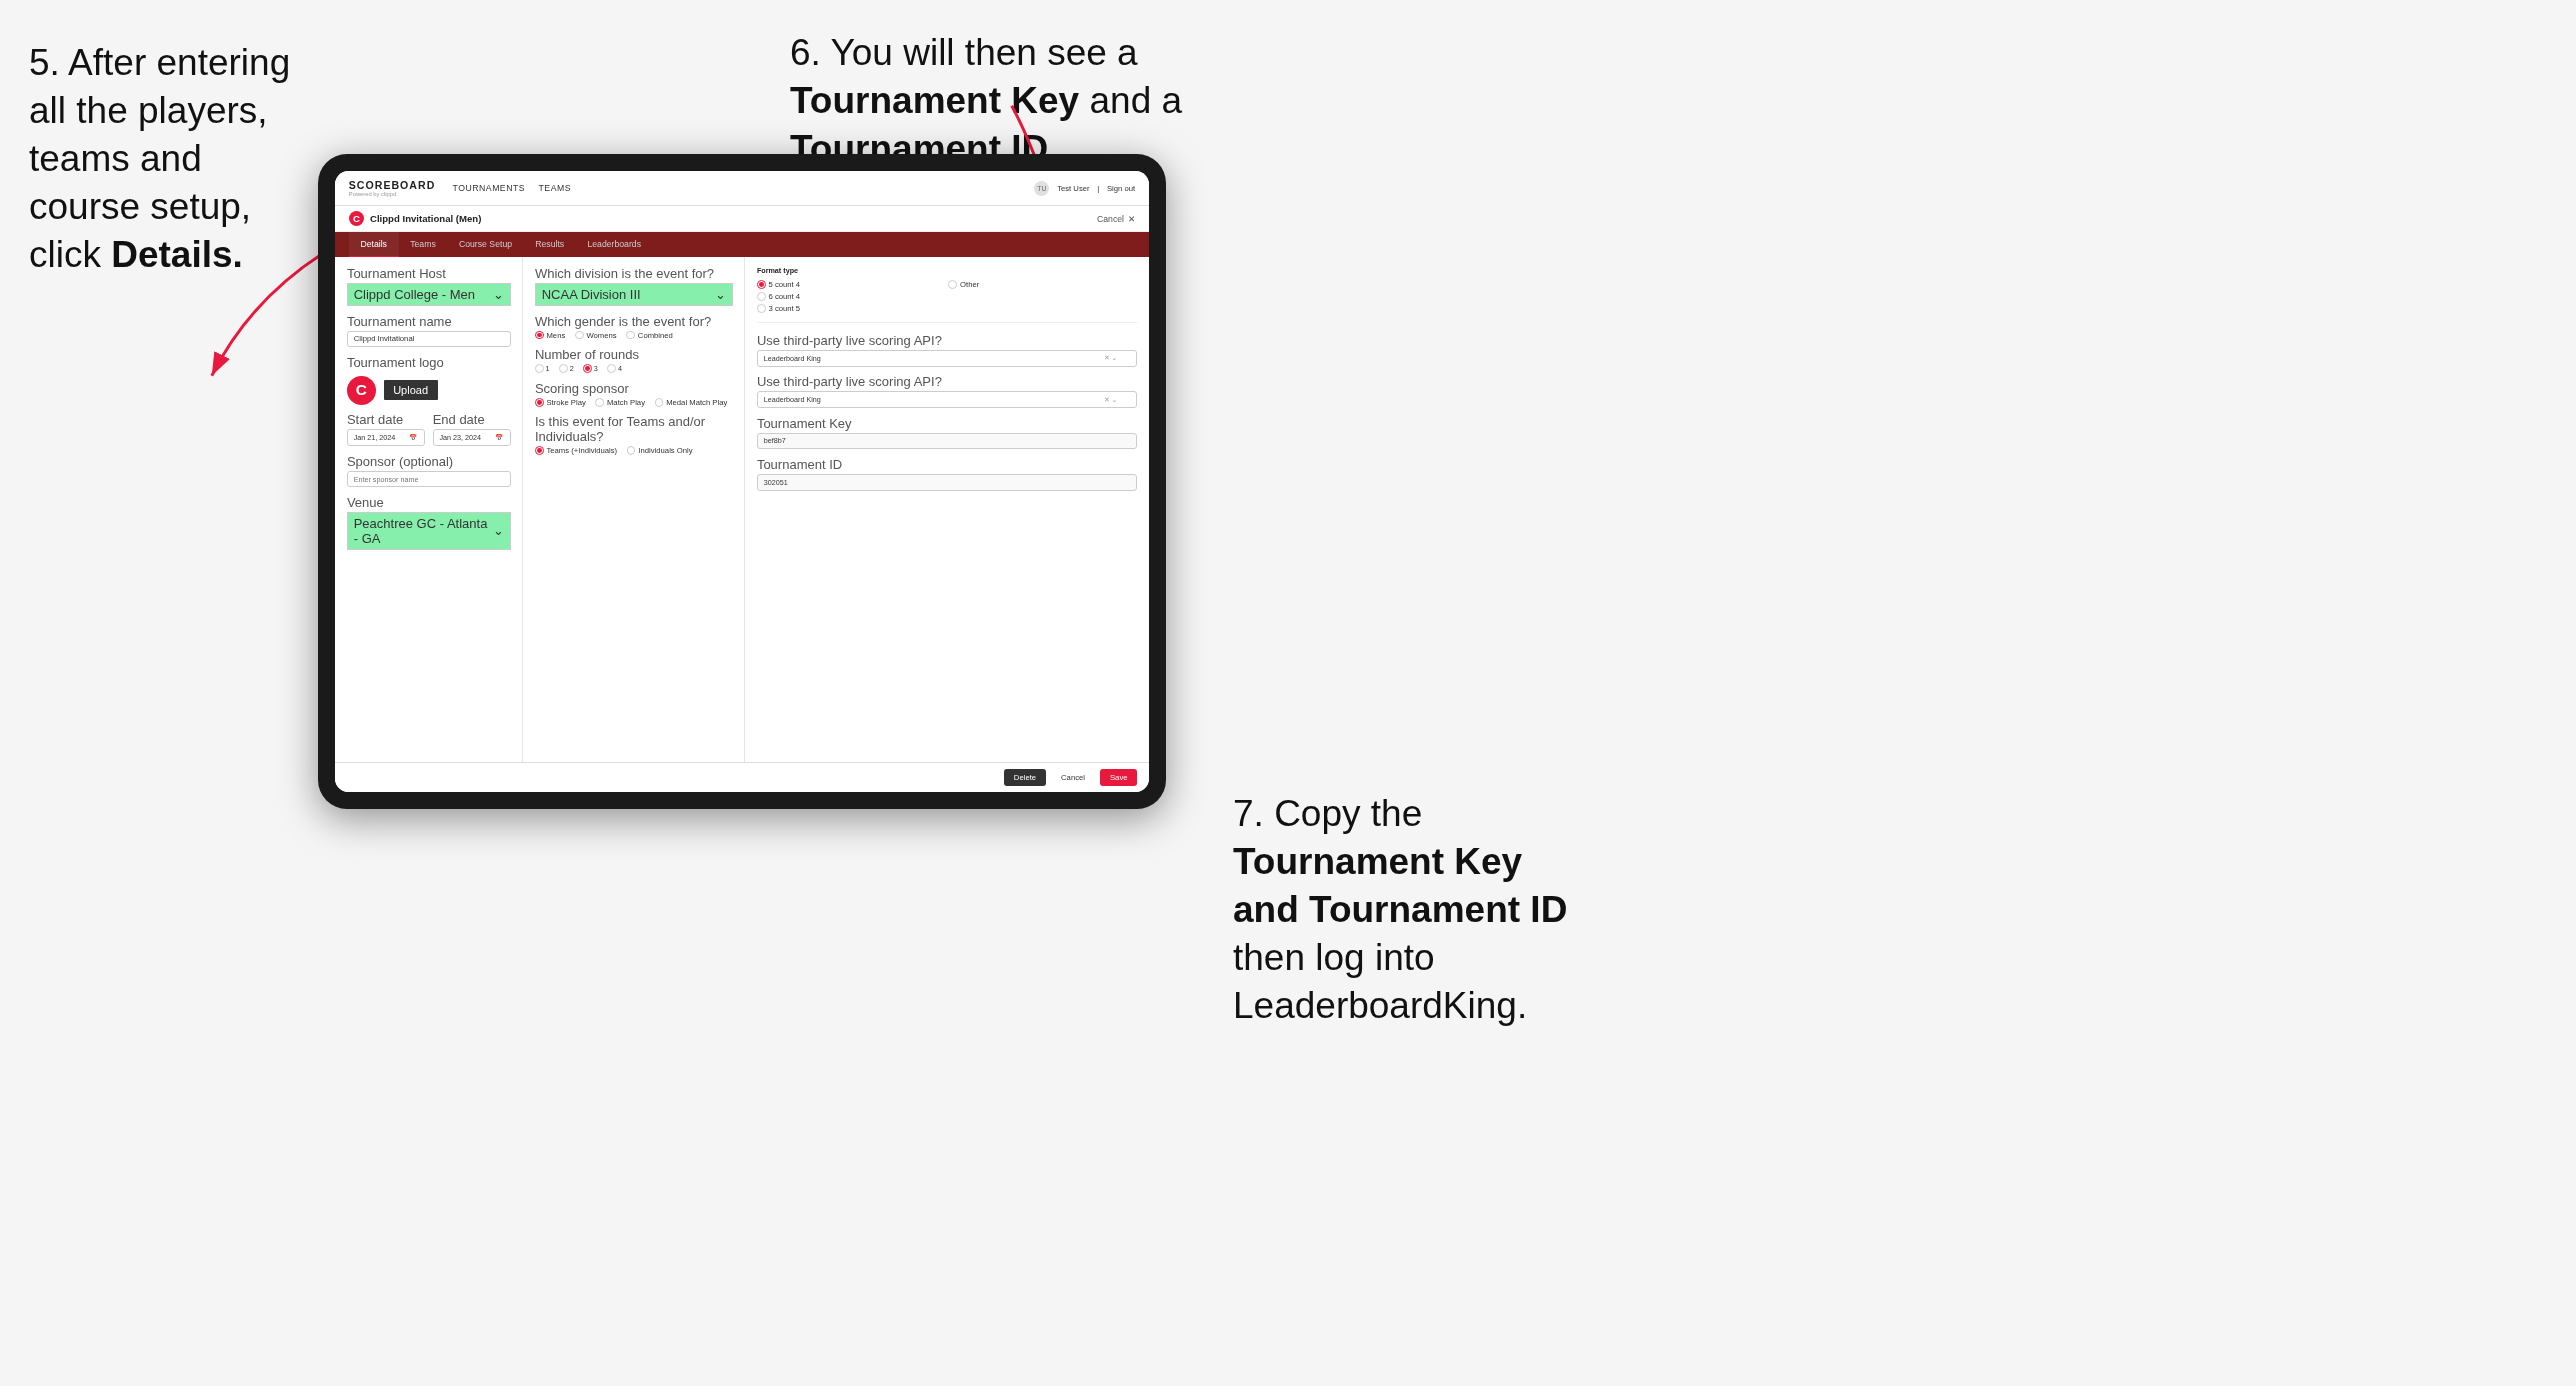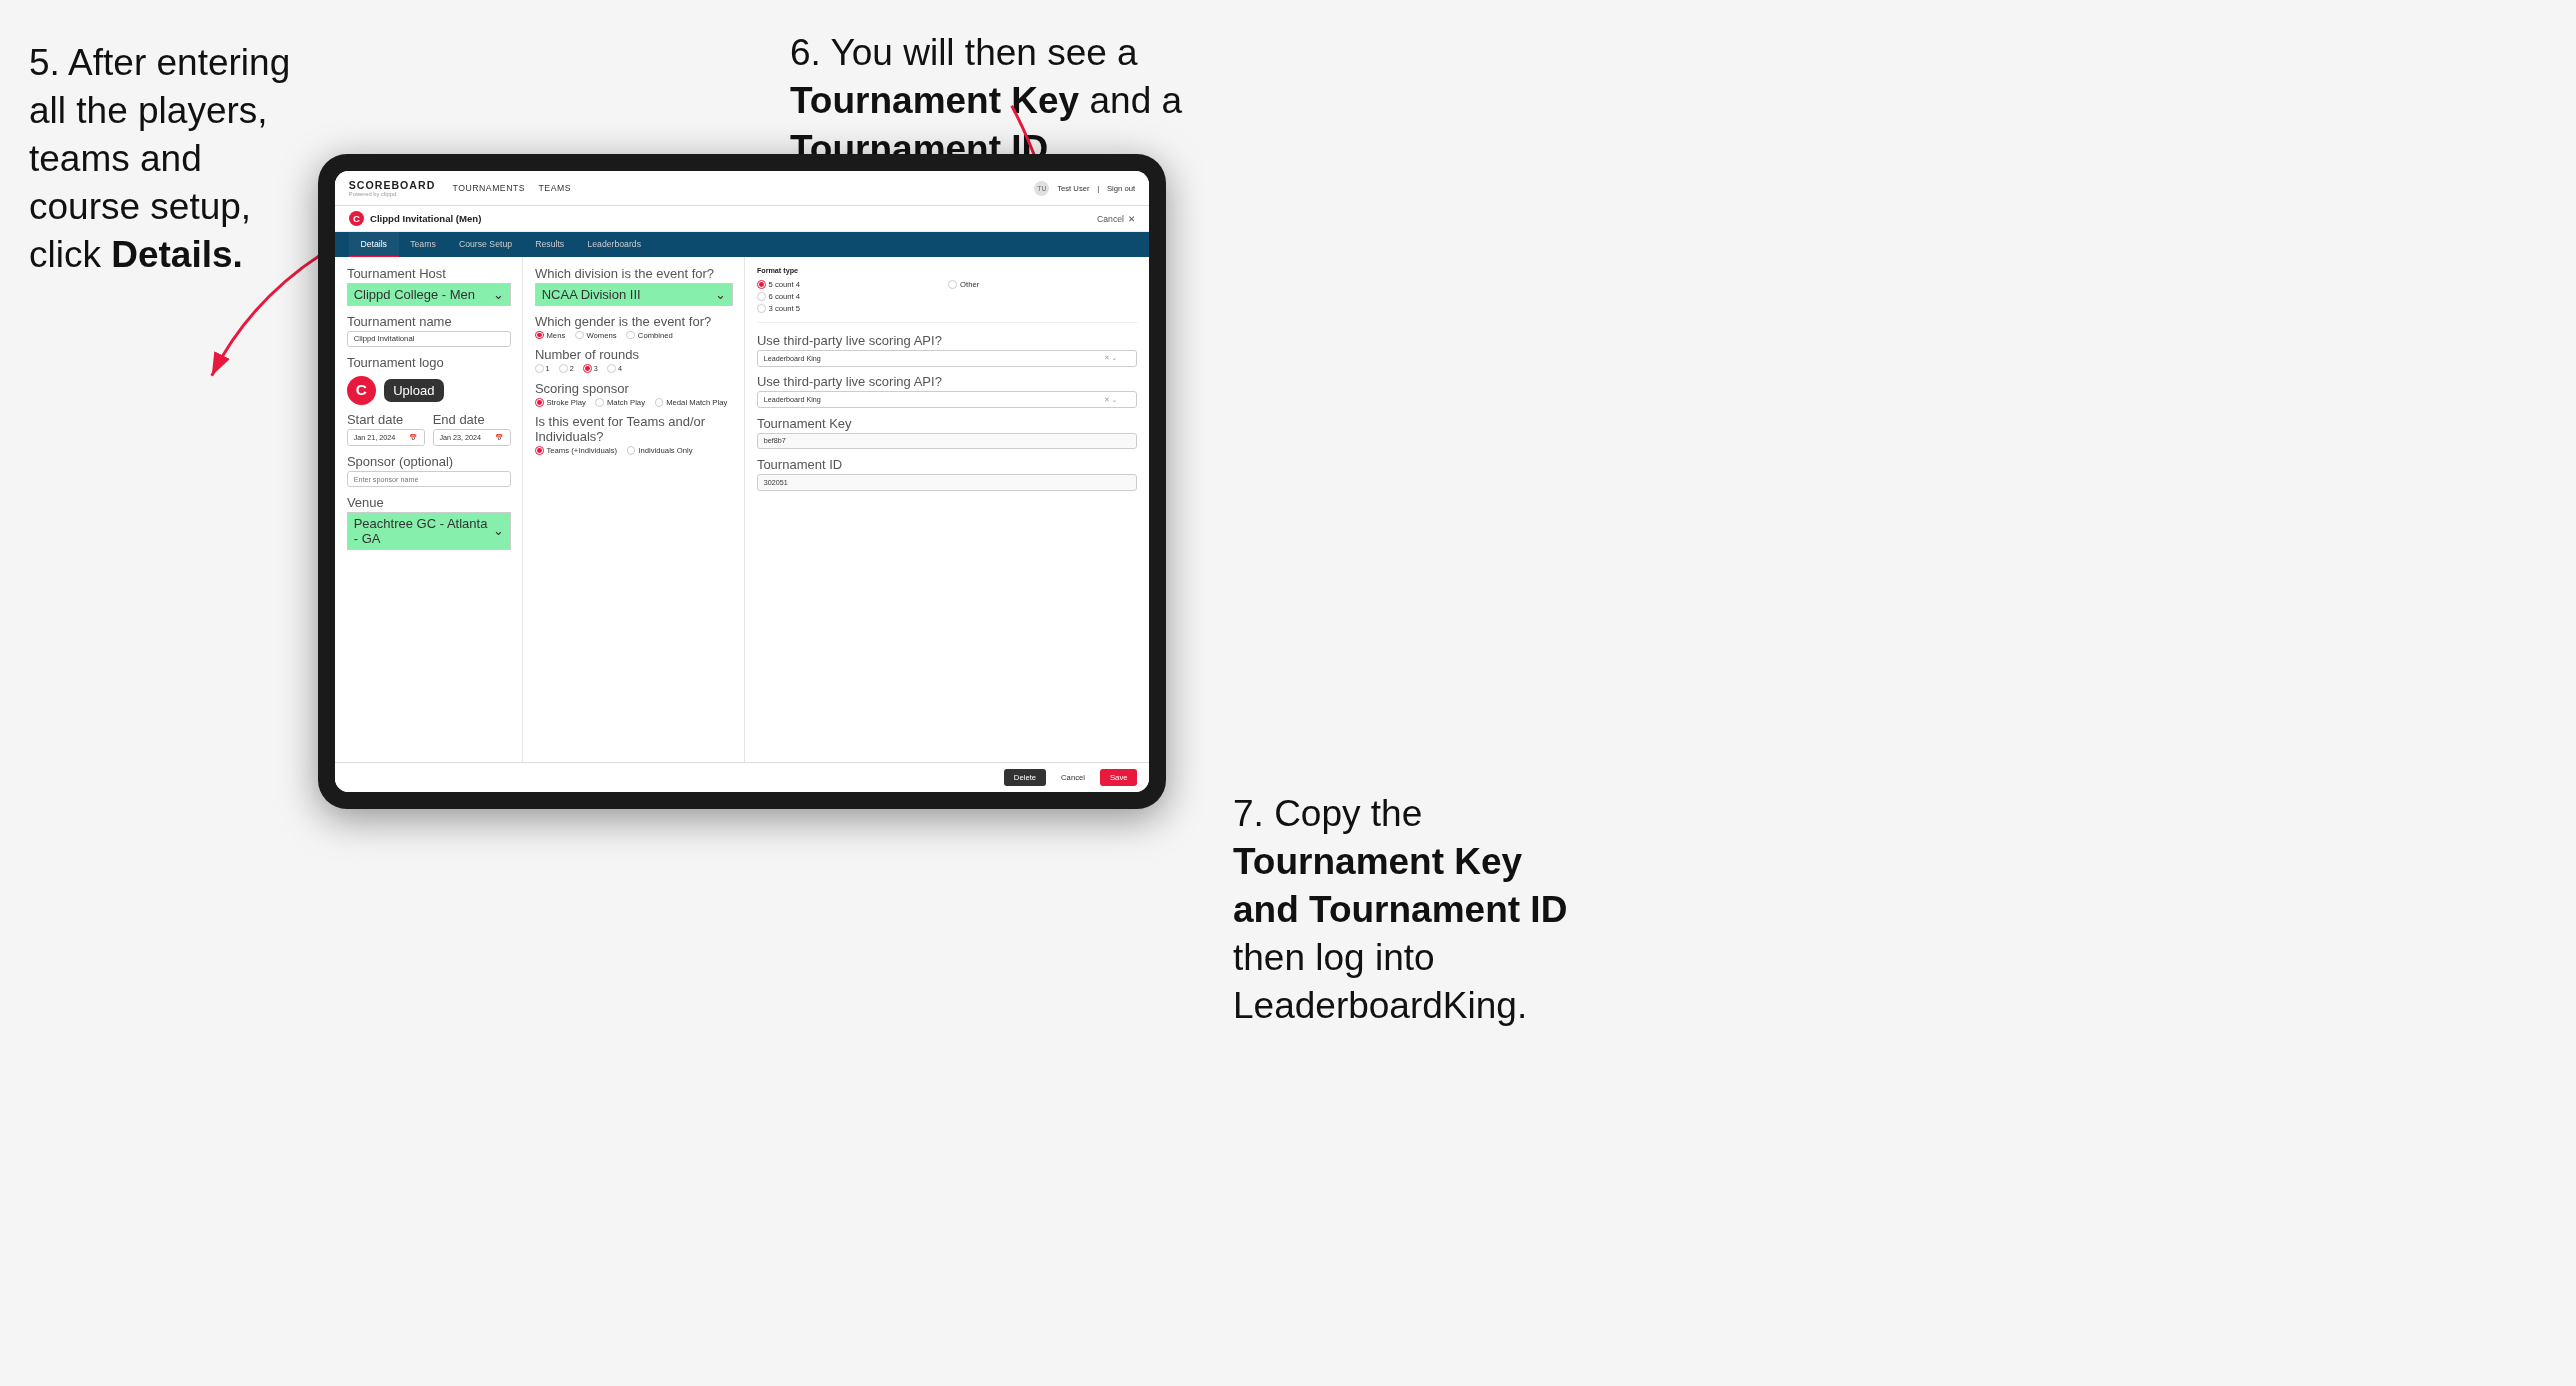--- a/index.html
+++ b/index.html
@@ -162,21 +162,21 @@
     .breadcrumb-right {
       font-size: 8.7px;
       color: #555;
       display: flex;
       align-items: center;
       gap: 3.9px;
     }
 
     
     .tabs-bar {
-      background: #0c4a6e;
+      background: #7f1d1d;
       display: flex;
       padding: 0 13.5px;
       text-align: center;
     }
 
     .tab {
       font-size: 8.7px;
       padding: 6.7px 11.6px;
       color: #ccc;
       cursor: pointer;
@@ -277,22 +277,22 @@
       font-size: 15.4px;
       font-weight: 700;
       color: white;
     }
 
     .upload-btn {
       background: #333;
       color: white;
       border: none;
       padding: 3.9px 9.6px;
-      border-radius: 7px;
-      font-size: 13px;
+      border-radius: 1px;
+      font-size: 11px;
       cursor: pointer;
     }
 
     .date-row {
       display: flex;
       gap: 7.7px;
     }
 
     .date-group {
       flex: 1;

